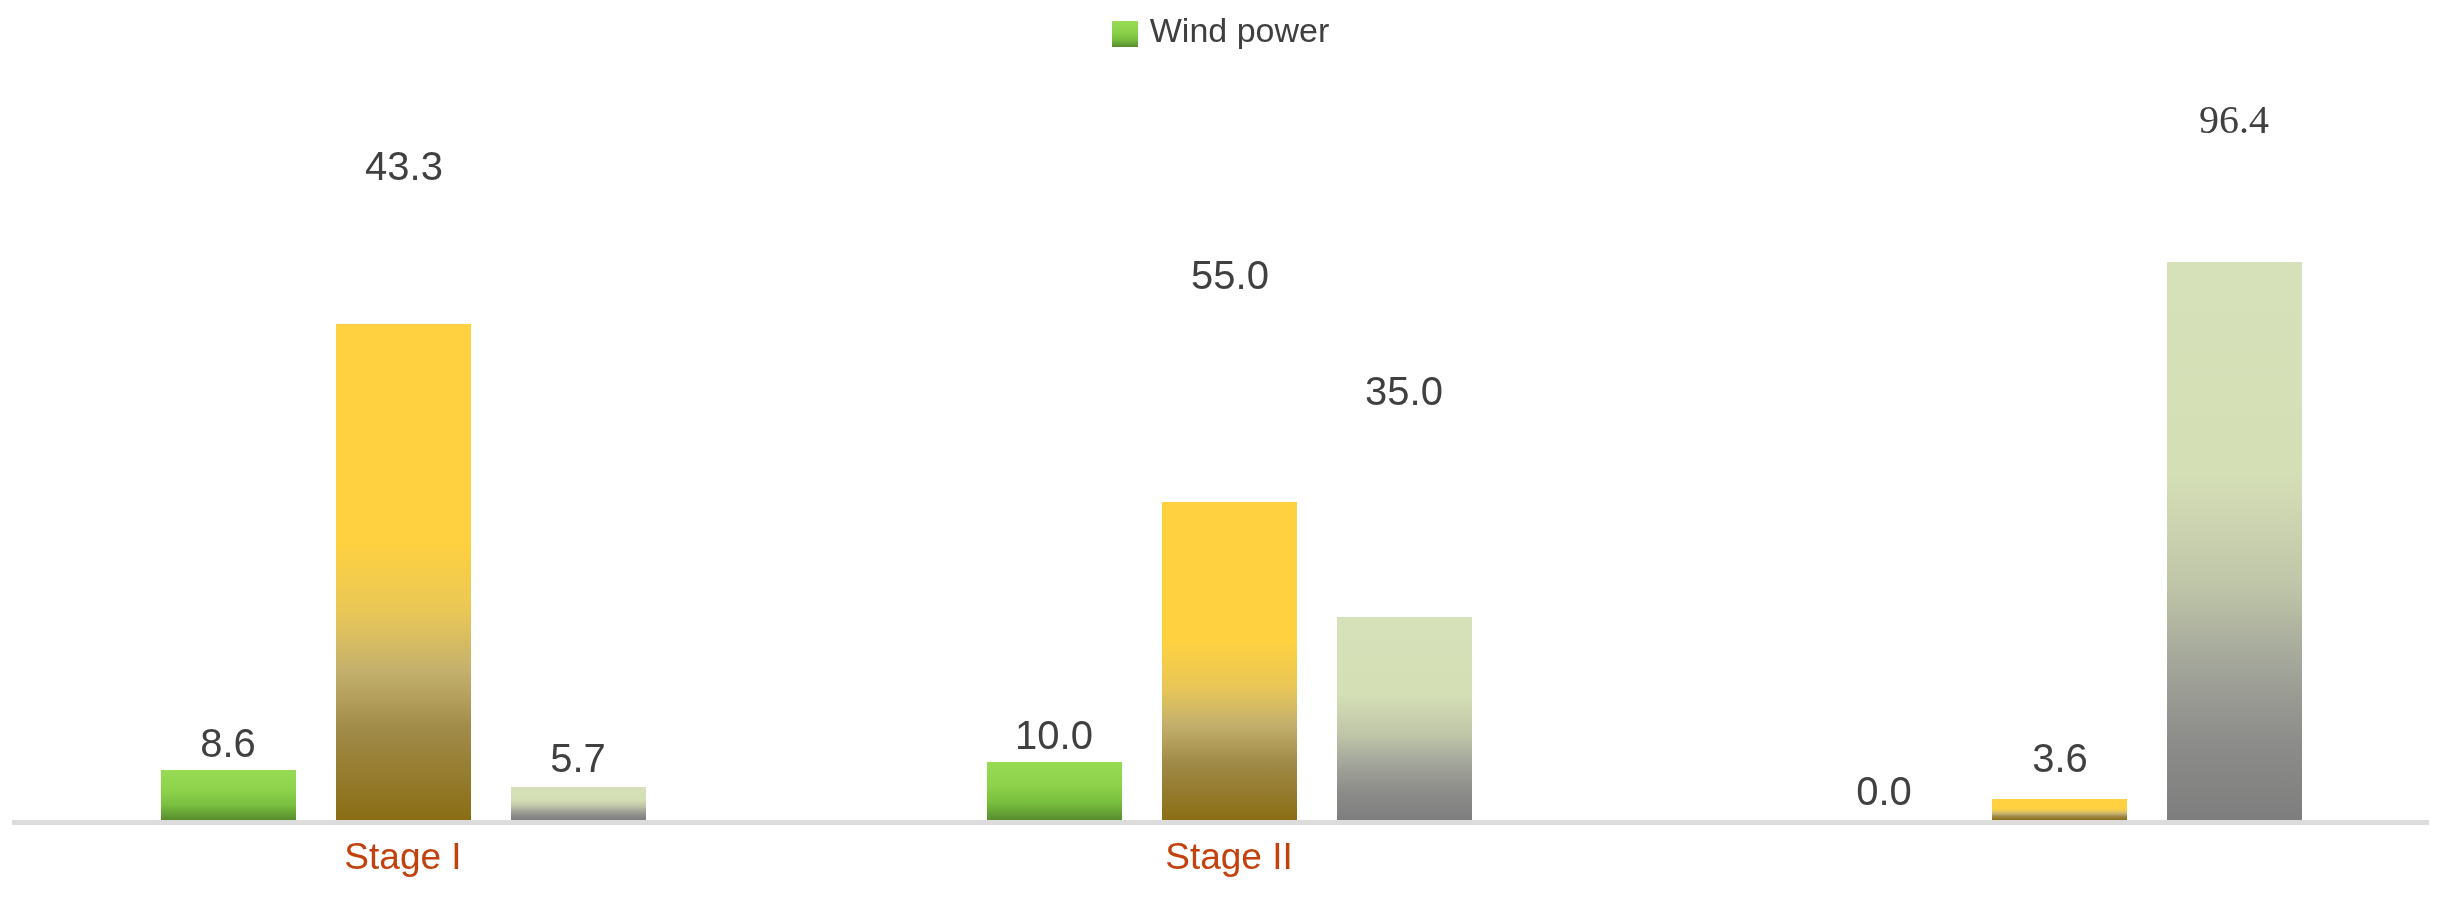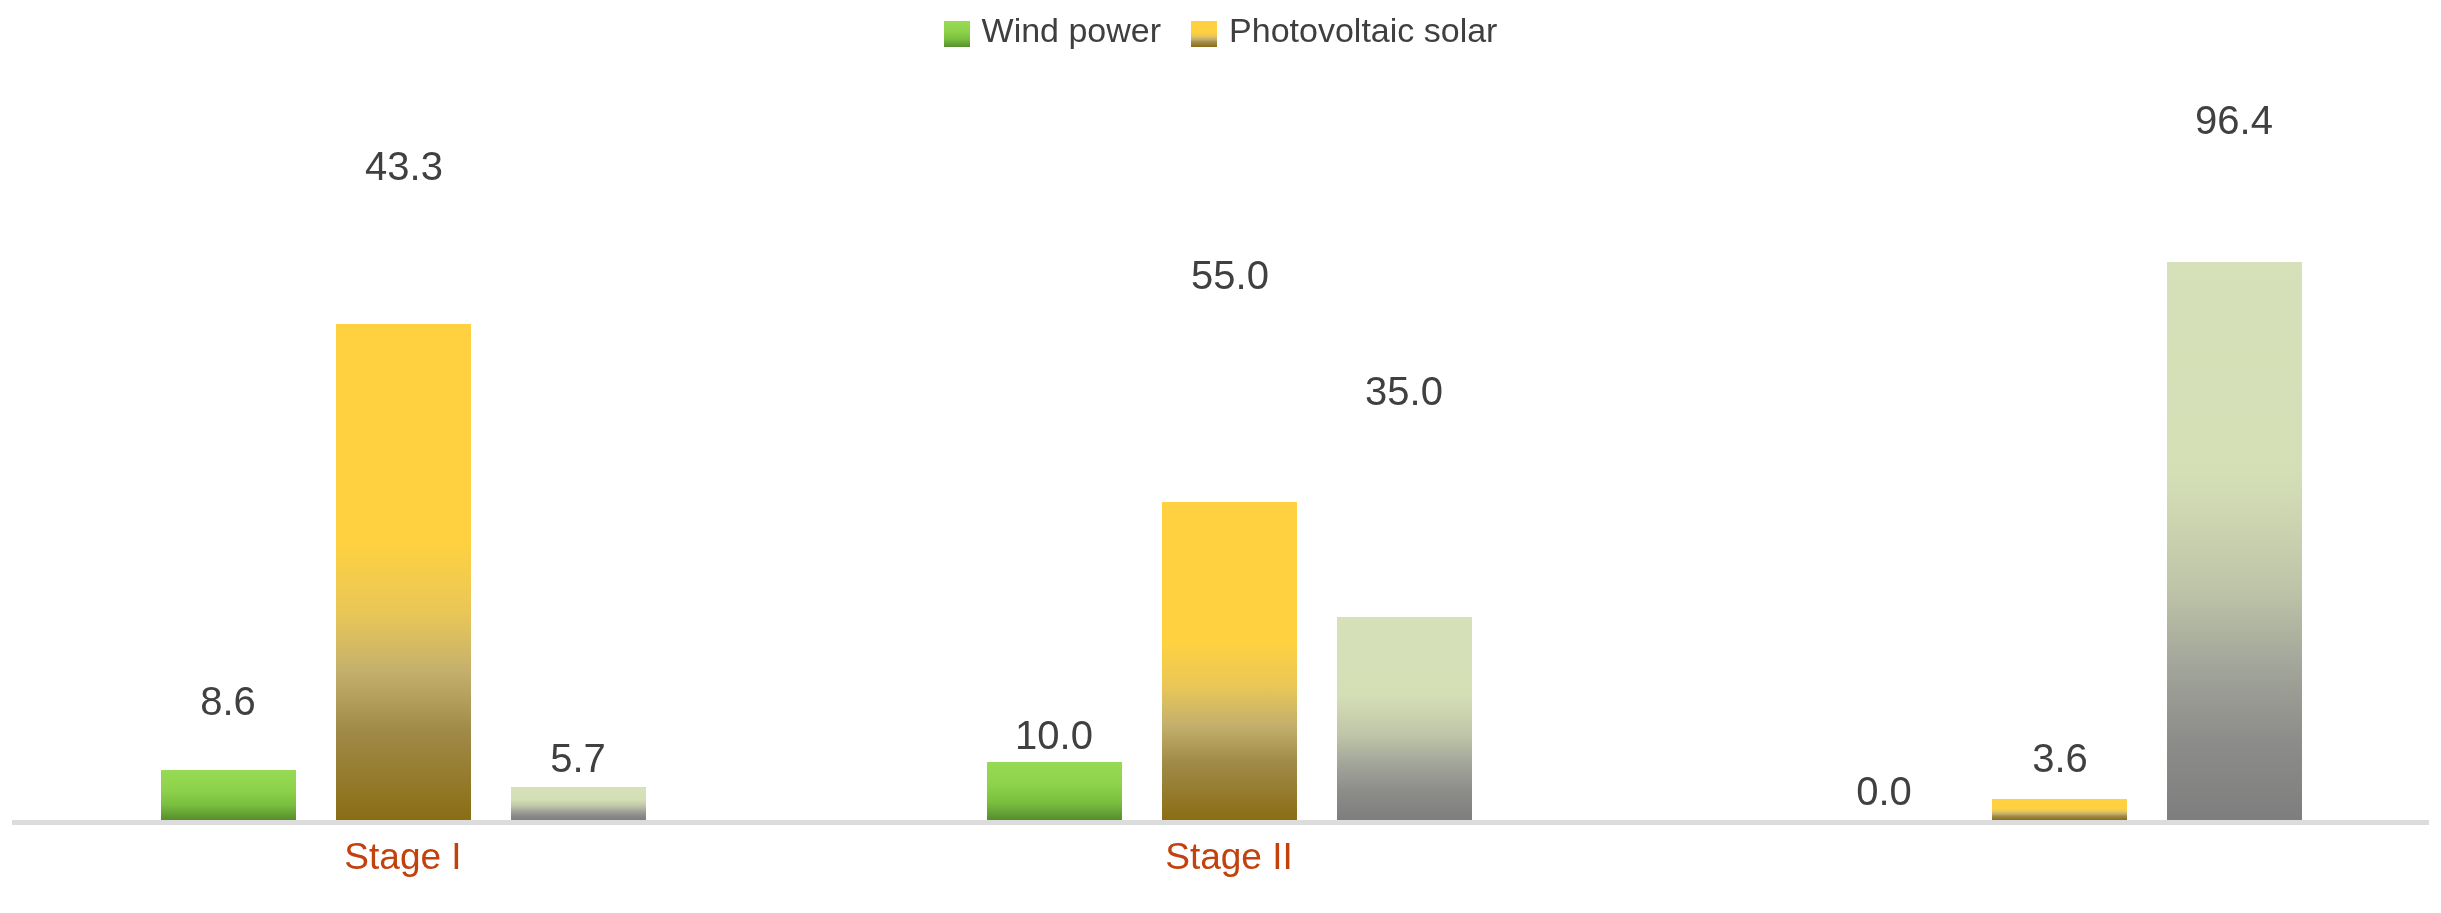--- a/index.html
+++ b/index.html
@@ -99,32 +99,28 @@
   }
 </style>
 </head>
 <body>
 
 <div id="legend">
   <div class="legend-item">
     <span class="legend-swatch bar-green"></span>
     <span class="legend-label">Wind power</span>
   </div>
-  <div class="legend-item">
-    <span class="legend-swatch bar-yellow"></span>
-    <span class="legend-label">Photovoltaic solar</span>
-  </div>
 </div>
 
 <div id="plot">
 
   <div id="axis-line"></div>
 
   <div class="bar bar-green" style="left:161px; height:50px;"></div>
-  <div class="bar-label" style="left:118px; top:681px;">8.6</div>
+  <div class="bar-label" style="left:118px; top:723px;">8.6</div>
 
   <div class="bar bar-yellow" style="left:336px; height:496px;"></div>
   <div class="bar-label" style="left:294px; top:146px;">43.3</div>
 
   <div class="bar bar-biomass" style="left:511px; height:33px;"></div>
   <div class="bar-label" style="left:468px; top:738px;">5.7</div>
 
   <div class="cat-label" style="left:223px;">Stage I</div>
 
   <div class="bar bar-green" style="left:987px; height:58px;"></div>
@@ -137,16 +133,16 @@
   <div class="bar-label" style="left:1294px; top:371px;">35.0</div>
 
   <div class="cat-label" style="left:1049px;">Stage II</div>
 
   <div class="bar-label" style="left:1774px; top:755px;margin-top:16px;">0.0</div>
 
   <div class="bar bar-yellow" style="left:1992px; height:21px;"></div>
   <div class="bar-label" style="left:1950px; top:738px;">3.6</div>
 
   <div class="bar bar-biomass" style="left:2167px; height:558px;"></div>
-  <div class="bar-label" style="left:2124px; top:100px;">96.4</div>
+  <div class="bar-label" style="left:2124px; top:100px;font-family:Liberation Serif, serif;">96.4</div>
 
 
 </div>
 
 </body></html>

